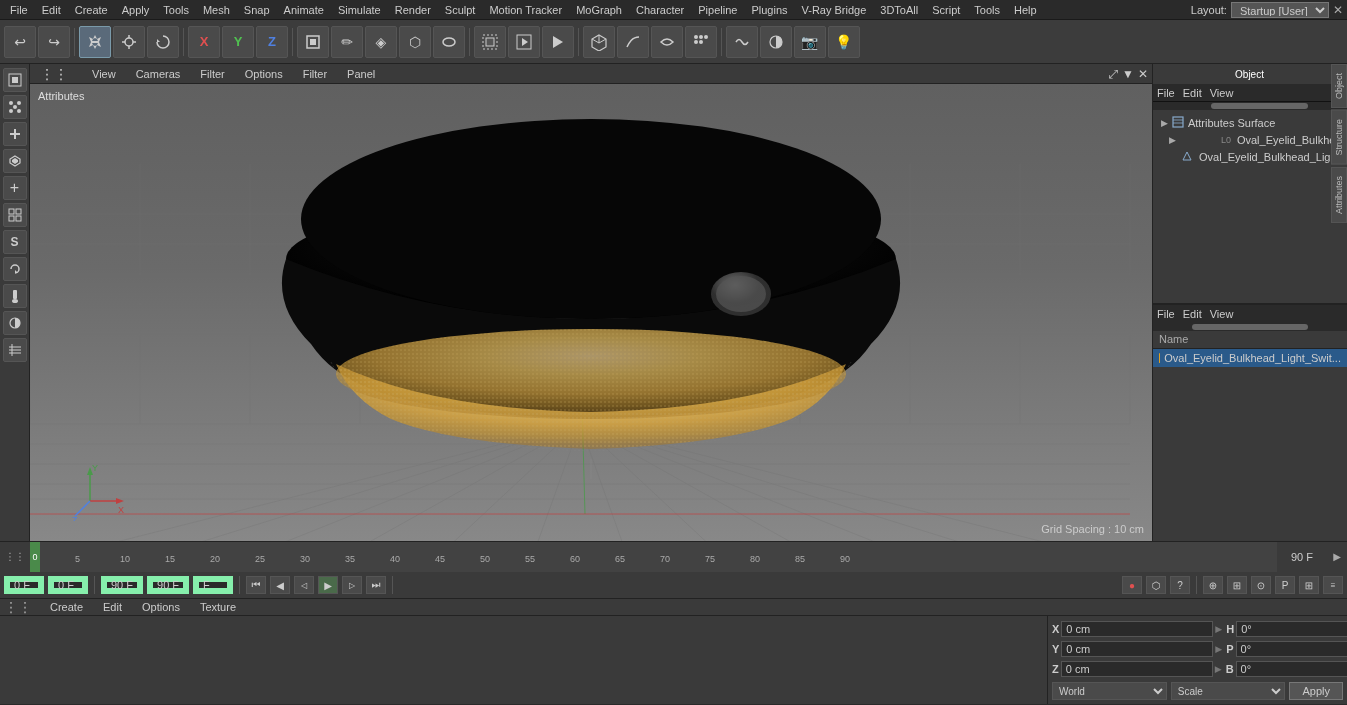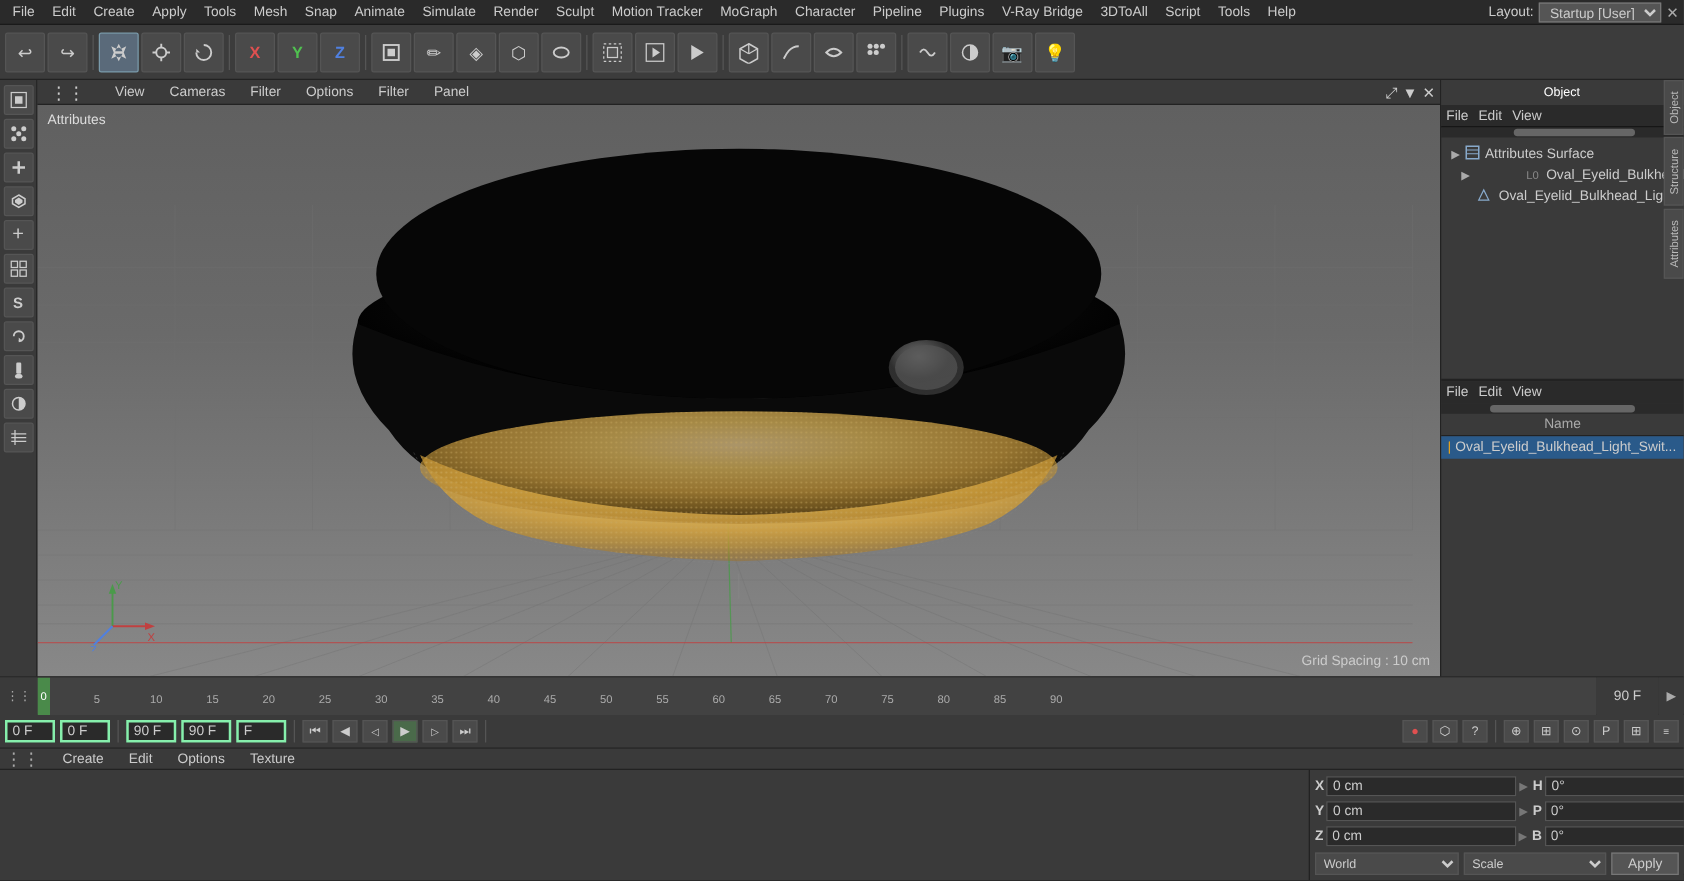--- a/index.html
+++ b/index.html
@@ -163,21 +163,20 @@
       height: 380px;
     }
 
     
     #right-panel {
       width: 195px;
       background: #3a3a3a;
       border-left: 1px solid #222;
       display: flex;
       flex-direction: column;
-      text-align: center;
     }
     #right-tabs {
       display: flex;
       height: 20px;
       background: #2a2a2a;
     }
     .right-tab {
       flex: 1;
       display: flex;
       align-items: center;
@@ -285,21 +284,21 @@
       display: flex;
       align-items: center;
       padding: 0 4px;
       gap: 4px;
       border-top: 1px solid #222;
       border-bottom: 1px solid #222;
     }
     .transport-field {
       height: 18px;
       background: #2a2a2a;
-      border: 2px solid #86efac;
+      border: 6px solid #86efac;
       display: flex;
       align-items: center;
       padding: 0 4px;
       font-size: 11px;
       color: #ccc;
       min-width: 40px;
     }
     .transport-btn {
       width: 20px;
       height: 18px;

